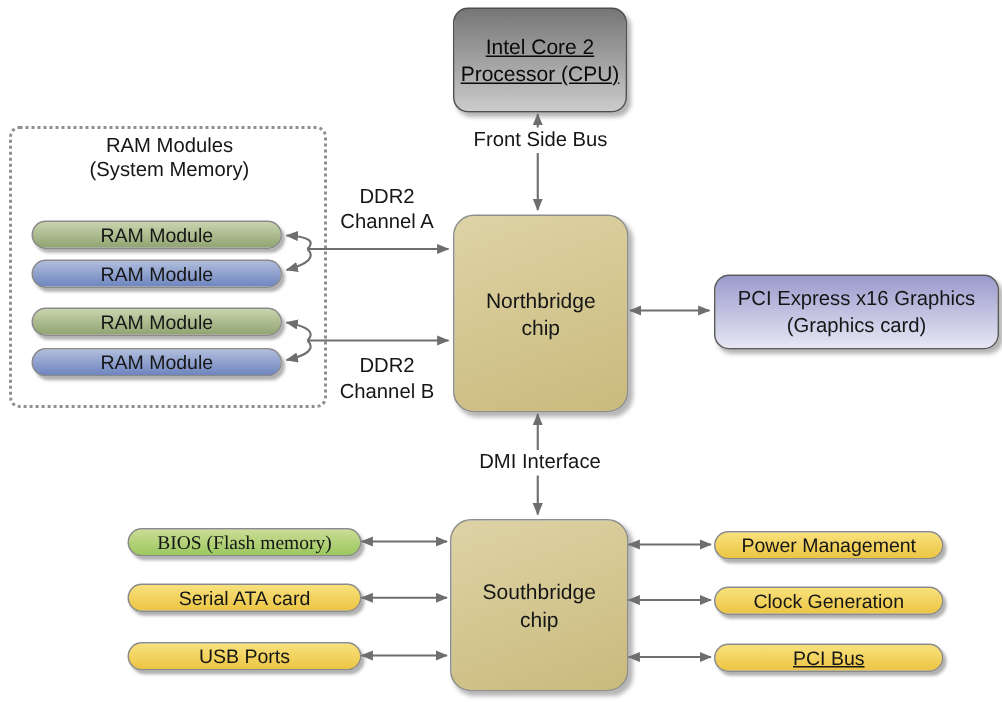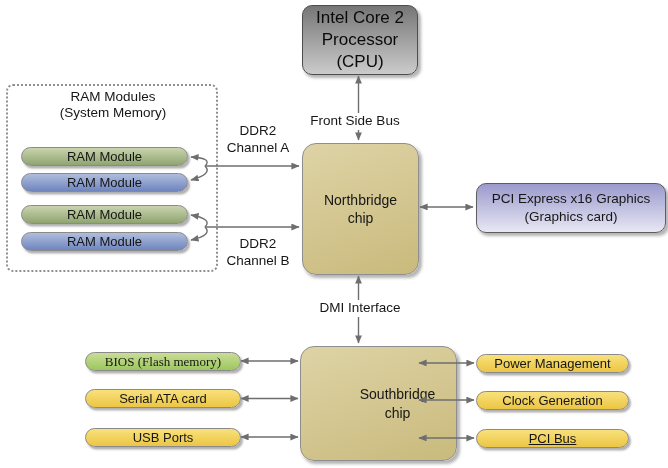--- a/index.html
+++ b/index.html
@@ -13,28 +13,28 @@
   .arrowhead{fill:var(--arrow,#6e6e6e);}
   
   .box{
     position:absolute;z-index:2;display:flex;align-items:center;justify-content:center;
     text-align:center;border-radius:12px;box-shadow:2.5px 3px 3px rgba(90,90,90,.45);
   }
   .box span{white-space:pre-line;line-height:1.3;}
   .cpu{
     left:302px;top:5px;width:114px;height:68px;border:1.5px solid #4e4e4e;border-radius:10px;
     background:linear-gradient(to bottom,var(--cpu-gradient-top,#767676),var(--cpu-gradient-bottom,#cbcbcb));
-    font-size:17px;color:#0a0a0a;
+    font-size:14px;color:#0a0a0a;text-decoration:underline;
   }
   .chip{
     border:1.3px solid #8e8e8e;border-radius:14px;font-size:14px;
     background:linear-gradient(160deg,var(--chip-gradient-top,#ded3a6),var(--chip-gradient-bottom,#c9ba7c));
   }
   .northbridge{left:302px;top:143px;width:115px;height:130px;}
-  .southbridge{left:300px;top:346px;width:117px;height:113px;padding-left:38px;}
+  .southbridge{left:300px;top:346px;width:117px;height:113px;}
   .graphics{
     left:476px;top:183px;width:188px;height:48px;border:1.3px solid #5d5d5d;border-radius:10px;
     background:linear-gradient(to bottom,var(--graphics-gradient-top,#9b9acd),var(--graphics-gradient-bottom,#e7e7f4));
     font-size:13.5px;
   }
   
   .ram-group{
     position:absolute;left:6px;top:84px;width:212px;height:188px;z-index:1;
     border:2px dotted #8f8f8f;border-radius:7px;box-sizing:border-box;
   }
@@ -58,21 +58,21 @@
   .ram4{left:21px;top:232px;width:165px;}
   .pl1{left:85px;top:352px;width:154px;font-family:Liberation Serif, serif;}
   .pl2{left:85px;top:389px;width:154px;}
   .pl3{left:85px;top:428px;width:154px;}
   .pr1{left:476px;top:354px;width:151px;}
   .pr2{left:476px;top:391px;width:151px;}
   .pr3{left:476px;top:429px;width:151px;text-decoration:underline;}
   
   .lbl{position:absolute;z-index:6;font-size:13.5px;text-align:center;line-height:1.25;white-space:pre-line;}
   .lbl.bg{background:#fff;padding:0 2px;}
-  .fsb-lbl{left:303px;top:113px;width:100px;}
+  .fsb-lbl{left:303px;top:85px;width:100px;text-align:right;}
   .dmi-lbl{left:307px;top:300px;width:102px;}
   .ddr2a-lbl{left:214px;top:123px;width:88px;}
   .ddr2b-lbl{left:214px;top:236px;width:88px;}
 </style>
 </head>
 <body>
 
 <div class="stage">
 
   <svg class="wires" width="668" height="468" viewBox="0 0 668 468">

